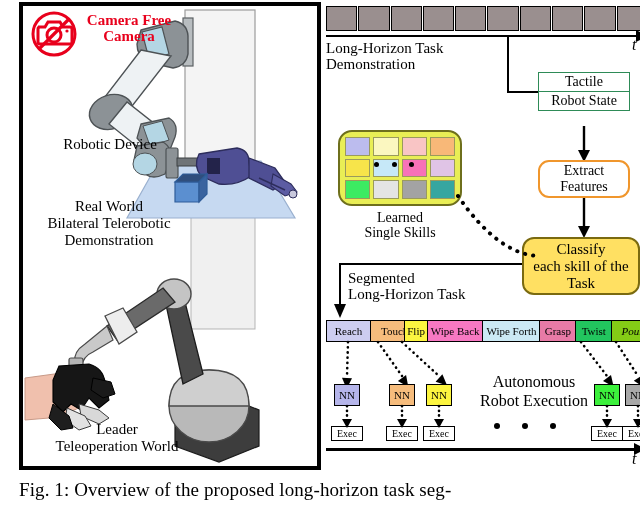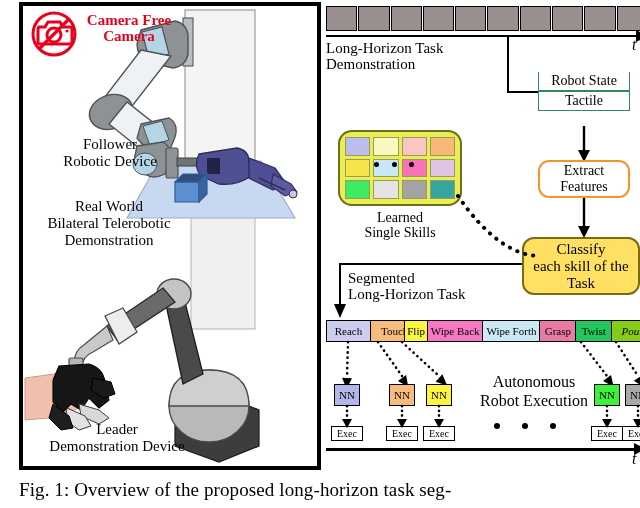--- a/index.html
+++ b/index.html
@@ -259,33 +259,32 @@
       <circle cx="25" cy="24" r="7" fill="none" stroke="#e8001c" stroke-width="3"></circle>
       <circle cx="38" cy="20" r="1.6" fill="#e8001c"></circle>
       <line x1="10" y1="38" x2="40" y2="8" stroke="#e8001c" stroke-width="3.2"></line>
     </svg>
     <div class="cam-free-label">
       <div>Camera Free</div>
       <div>Camera</div>
     </div>
 
     <div class="left-text" id="follower-label">
-      <div>Follower</div>
       <div>Robotic Device</div>
     </div>
 
     <div class="left-text" id="realworld-label">
       <div>Real World</div>
       <div>Bilateral Telerobotic</div>
       <div>Demonstration</div>
     </div>
 
     <div class="left-text" id="leader-label">
       <div>Leader</div>
-      <div>Demonstration Device</div>
+      <div>Teleoperation World</div>
     </div>
   </div>
 
   <div id="right-panel">
 
     <div id="timeline-strip">
         <div class="tl-block" style="background: rgb(154, 143, 143);"></div>
         <div class="tl-block" style="background: rgb(154, 143, 143);"></div>
         <div class="tl-block" style="background: rgb(154, 143, 143);"></div>
         <div class="tl-block" style="background: rgb(154, 143, 143);"></div>
@@ -304,22 +303,22 @@
       <div>Long-Horizon Task</div>
       <div>Demonstration</div>
     </div>
 
     <svg width="130" height="80" viewBox="0 0 130 80" style="position:absolute;left:178px;top:34px;">
       <path d="M4,0 L4,56 L110,56" fill="none" stroke="#000" stroke-width="2"></path>
       <polygon points="110,50 124,56 110,62" fill="#000"></polygon>
     </svg>
 
     <div id="state-stack">
+      <div class="state-box" id="state-tactile">Tactile</div>
       <div class="state-box" id="state-robot">Robot State</div>
-      <div class="state-box" id="state-tactile">Tactile</div>
     </div>
 
     <svg width="20" height="40" viewBox="0 0 20 40" style="position:absolute;left:248px;top:124px;">
       <path d="M10,0 L10,26" stroke="#000" stroke-width="2.4" fill="none"></path>
       <polygon points="4,24 16,24 10,36" fill="#000"></polygon>
     </svg>
 
     <div id="extract-features">
       <span>Extract</span>
       <span>Features</span>

